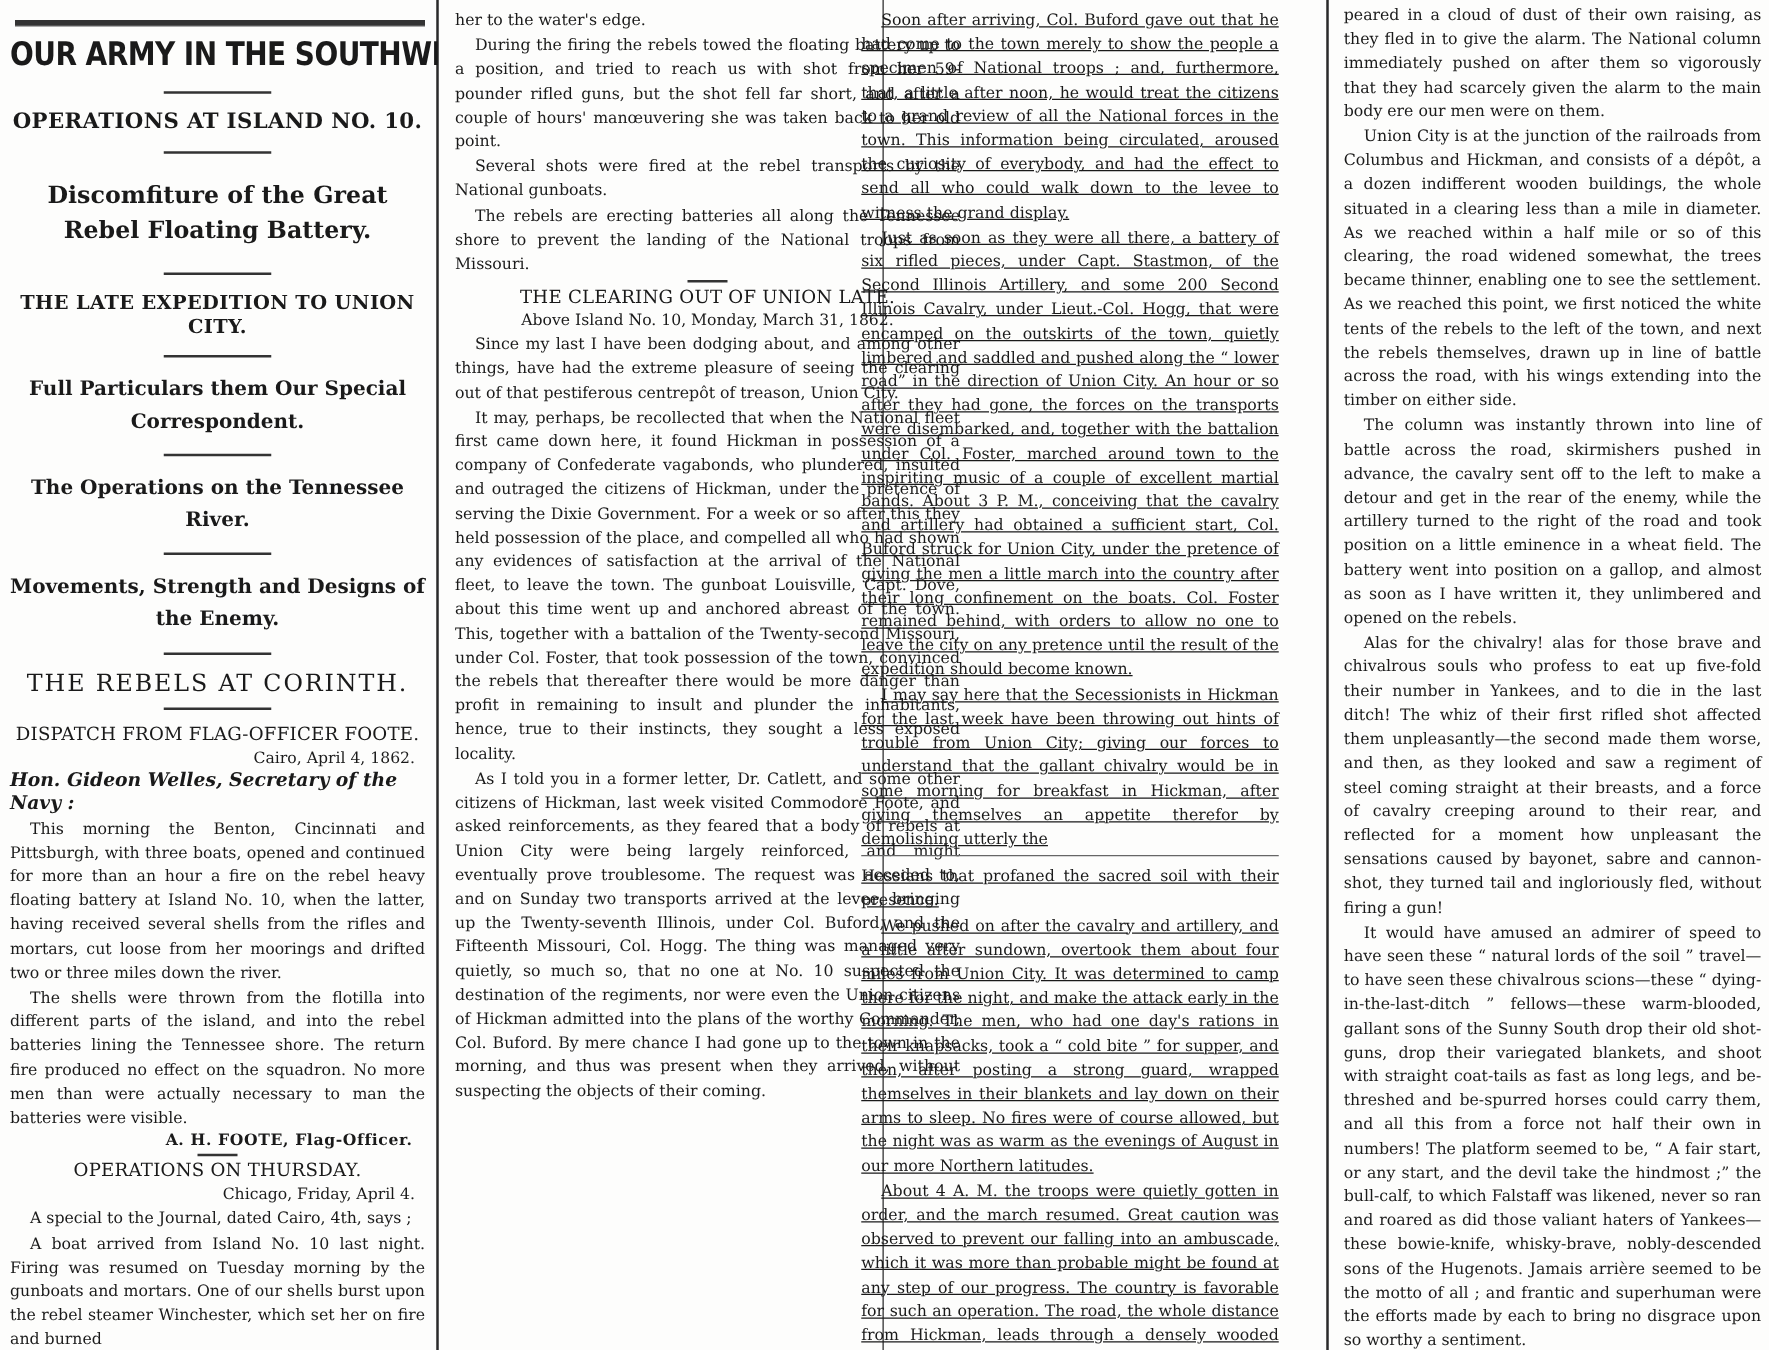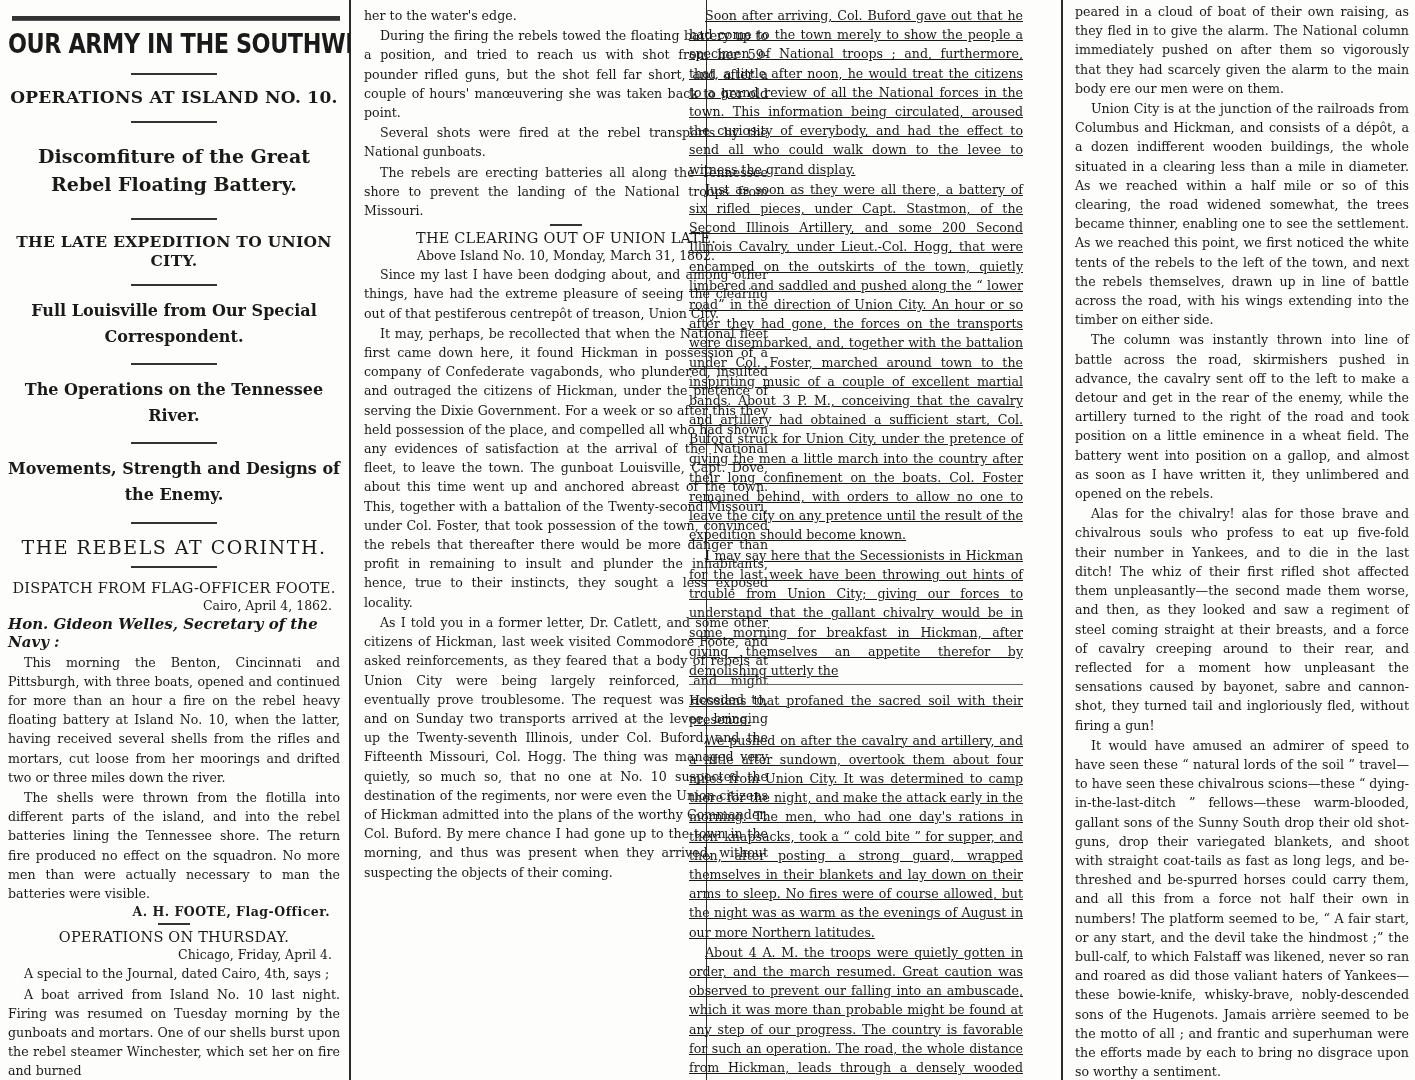--- a/index.html
+++ b/index.html
@@ -51,21 +51,21 @@
   <div class="col col1">
     <div class="rule-top"></div>
     <div class="h1">OUR ARMY IN THE SOUTHWEST.</div>
     <div class="dash"></div>
     <div class="h2">OPERATIONS AT ISLAND NO. 10.</div>
     <div class="dash"></div>
     <div class="h3">Discomfiture of the Great Rebel Floating Battery.</div>
     <div class="dash"></div>
     <div class="h2" style="font-size:15.5px;">THE LATE EXPEDITION TO UNION CITY.</div>
     <div class="dash"></div>
-    <div class="h4">Full Louisville from Our Special Correspondent.</div>
+    <div class="h4">Full Particulars them Our Special Correspondent.</div>
     <div class="dash"></div>
     <div class="h4">The Operations on the Tennessee River.</div>
     <div class="dash"></div>
     <div class="h4">Movements, Strength and Designs of the Enemy.</div>
     <div class="dash"></div>
     <div class="h5">THE REBELS AT CORINTH.</div>
     <div class="dash" style="margin-top:8px;"></div>
 
     <div class="sub">DISPATCH FROM FLAG-OFFICER FOOTE.</div>
     <div class="dateline">Cairo, April 4, 1862.</div>
@@ -98,20 +98,20 @@
     <p class="body">Just as soon as they were all there, a battery of six rifled pieces, under Capt. Stastmon, of the Second Illinois Artillery, and some 200 Second Illinois Cavalry, under Lieut.-Col. Hogg, that were encamped on the outskirts of the town, quietly limbered and saddled and pushed along the “ lower road” in the direction of Union City. An hour or so after they had gone, the forces on the transports were disembarked, and, together with the battalion under Col. Foster, marched around town to the inspiriting music of a couple of excellent martial bands. About 3 P. M., conceiving that the cavalry and artillery had obtained a sufficient start, Col. Buford struck for Union City, under the pretence of giving the men a little march into the country after their long confinement on the boats. Col. Foster remained behind, with orders to allow no one to leave the city on any pretence until the result of the expedition should become known.</p>
     <p class="body" style="margin-bottom:4px;">I may say here that the Secessionists in Hickman for the last week have been throwing out hints of trouble from Union City; giving our forces to understand that the gallant chivalry would be in some morning for breakfast in Hickman, after giving themselves an appetite therefor by demolishing utterly the</p>
     <div class="sep-h"></div>
     <p class="body noindent">Hessians that profaned the sacred soil with their presence.</p>
     <p class="body">We pushed on after the cavalry and artillery, and a little after sundown, overtook them about four miles from Union City. It was determined to camp there for the night, and make the attack early in the morning. The men, who had one day's rations in their knapsacks, took a “ cold bite ” for supper, and then, after posting a strong guard, wrapped themselves in their blankets and lay down on their arms to sleep. No fires were of course allowed, but the night was as warm as the evenings of August in our more Northern latitudes.</p>
     <p class="body">About 4 A. M. the troops were quietly gotten in order, and the march resumed. Great caution was observed to prevent our falling into an ambuscade, which it was more than probable might be found at any step of our progress. The country is favorable for such an operation. The road, the whole distance from Hickman, leads through a densely wooded country, broken here and there by clearings, on which the wheat and grass are already growing in green and velvety luxuriance.</p>
 
   </div>
 
   <div class="col col4">
-    <p class="body noindent">peared in a cloud of boat of their own raising, as they fled in to give the alarm. The National column immediately pushed on after them so vigorously that they had scarcely given the alarm to the main body ere our men were on them.</p>
+    <p class="body noindent">peared in a cloud of dust of their own raising, as they fled in to give the alarm. The National column immediately pushed on after them so vigorously that they had scarcely given the alarm to the main body ere our men were on them.</p>
     <p class="body">Union City is at the junction of the railroads from Columbus and Hickman, and consists of a dépôt, a a dozen indifferent wooden buildings, the whole situated in a clearing less than a mile in diameter. As we reached within a half mile or so of this clearing, the road widened somewhat, the trees became thinner, enabling one to see the settlement. As we reached this point, we first noticed the white tents of the rebels to the left of the town, and next the rebels themselves, drawn up in line of battle across the road, with his wings extending into the timber on either side.</p>
     <p class="body">The column was instantly thrown into line of battle across the road, skirmishers pushed in advance, the cavalry sent off to the left to make a detour and get in the rear of the enemy, while the artillery turned to the right of the road and took position on a little eminence in a wheat field. The battery went into position on a gallop, and almost as soon as I have written it, they unlimbered and opened on the rebels.</p>
     <p class="body">Alas for the chivalry! alas for those brave and chivalrous souls who profess to eat up five-fold their number in Yankees, and to die in the last ditch! The whiz of their first rifled shot affected them unpleasantly—the second made them worse, and then, as they looked and saw a regiment of steel coming straight at their breasts, and a force of cavalry creeping around to their rear, and reflected for a moment how unpleasant the sensations caused by bayonet, sabre and cannon-shot, they turned tail and ingloriously fled, without firing a gun!</p>
     <p class="body">It would have amused an admirer of speed to have seen these “ natural lords of the soil ” travel—to have seen these chivalrous scions—these “ dying-in-the-last-ditch ” fellows—these warm-blooded, gallant sons of the Sunny South drop their old shot-guns, drop their variegated blankets, and shoot with straight coat-tails as fast as long legs, and be-threshed and be-spurred horses could carry them, and all this from a force not half their own in numbers! The platform seemed to be, “ A fair start, or any start, and the devil take the hindmost ;” the bull-calf, to which Falstaff was likened, never so ran and roared as did those valiant haters of Yankees—these bowie-knife, whisky-brave, nobly-descended sons of the Hugenots. Jamais arrière seemed to be the motto of all ; and frantic and superhuman were the efforts made by each to bring no disgrace upon so worthy a sentiment.</p>
 
   </div>
 </div>
 
 </body></html>

